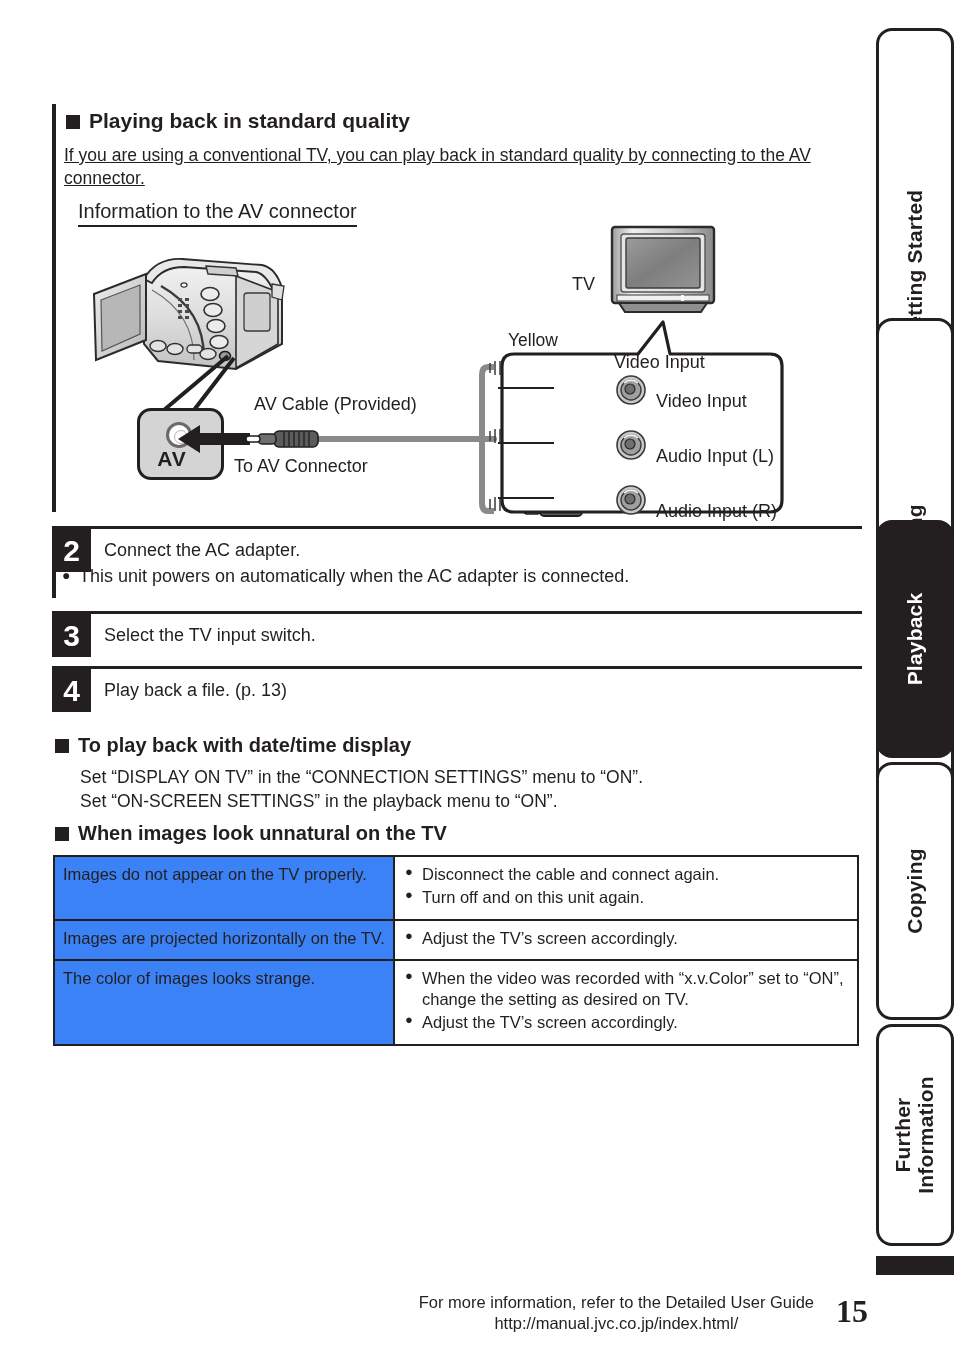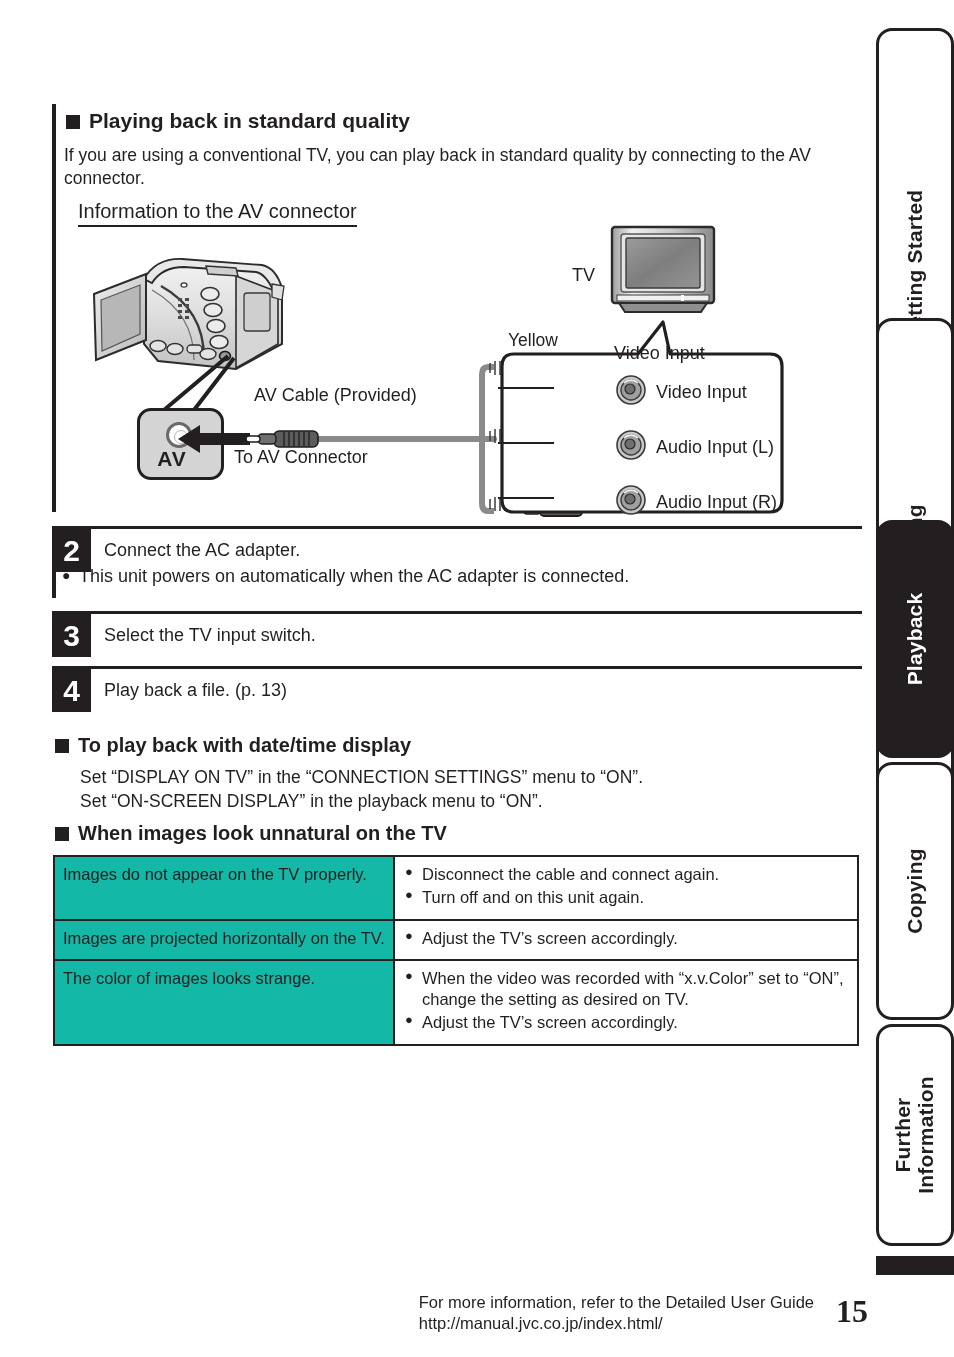--- a/index.html
+++ b/index.html
@@ -75,42 +75,42 @@
   
   table.tbl{
     position:absolute;left:53px;top:855px;width:806px;
     border-collapse:collapse;table-layout:fixed;
   }
   table.tbl td{
     border:2px solid #231f20;
     font-size:16.5px;line-height:1.26;color:#231f20;
     vertical-align:top;padding:7px 8px 9px 8px;
   }
-  td.sym{background:#14b8a6;width:322px;}
+  td.sym{background:#3b82f6;width:322px;}
   td.rem{background:#fff;}
   td.rem ul{margin:0;padding:0;list-style:none;}
   td.rem li{position:relative;padding-left:19px;margin:0 0 2px 0;}
   td.rem li .bu{position:absolute;left:2px;top:0px;font-size:13px;}
 
   
   .footer{position:absolute;left:0;top:1292px;width:868px;text-align:right;}
   .foot-txt{
-    display:inline-block;text-align:left;font-size:16.5px;line-height:1.25;color:#231f20;
+    display:inline-block;text-align:center;font-size:16.5px;line-height:1.25;color:#231f20;
     vertical-align:middle;
   }
   .pageno{
     display:inline-block;font-family:"Liberation Serif","DejaVu Serif",serif;
     font-weight:bold;font-size:32px;color:#231f20;
     margin-left:22px;vertical-align:middle;padding-bottom:2px;
   }
 
   
   .diagram{position:absolute;left:58px;top:228px;width:800px;height:280px;}
   .dlabel{position:absolute;font-size:17.5px;color:#231f20;white-space:nowrap;line-height:1;}
-  .dlabel.big{font-size:18px;}
+  .dlabel.big{font-size:18px;margin-top:9px;}
   .av-box{
     position:absolute;left:79px;top:180px;width:87px;height:72px;
     background:#d4d4d4;border:3.5px solid #231f20;border-radius:14px;box-sizing:border-box;
   }
   .av-box .jack{
     position:absolute;left:26px;top:11px;width:26px;height:26px;border-radius:50%;
     border:3px solid #6a6a6a;background:#fff;box-sizing:border-box;
   }
   .av-box .jack:after{
     content:"";position:absolute;left:5px;top:5px;width:12px;height:12px;border-radius:50%;
@@ -130,21 +130,21 @@
 <div class="page">
 
   <div class="content">
 
     <div class="sect-bar"></div>
 
     <h2 class="heading" style="left:66px;top:110px;">
       <span class="sq"></span><span>Playing back in standard quality</span>
     </h2>
 
-    <p class="para" style="left:64px;top:144px;width:800px;">If you are using a conventional TV, you can play back in standard quality by connecting to the AV connector.</p>
+    <p class="para" style="left:64px;top:144px;width:800px;text-decoration:underline;">If you are using a conventional TV, you can play back in standard quality by connecting to the AV connector.</p>
 
     <div class="subhead" style="left:78px;top:200px;">Information to the AV connector</div>
 
     <div class="diagram">
 
       <svg width="220" height="165" viewBox="0 0 220 165" style="position:absolute;left:28px;top:20px;">
         <defs>
           <linearGradient id="bodyg" x1="0" y1="0" x2="0" y2="1">
             <stop offset="0" stop-color="#f3f3f3"></stop>
               <stop offset="0.55" stop-color="#dcdcdc"></stop>
@@ -371,21 +371,21 @@
     <div class="step" style="top:666px;">
       <div class="rule"></div>
       <div class="stepnum">4</div>
       <div class="steptext">Play back a file. (p. 13)</div>
     </div>
 
     <h2 class="heading" style="left:55px;top:735px;font-size:20px;">
       <span class="sq"></span><span>To play back with date/time display</span>
     </h2>
     <div class="bodyline" style="left:80px;top:766px;">Set “DISPLAY ON TV” in the “CONNECTION SETTINGS” menu to “ON”.</div>
-    <div class="bodyline" style="left:80px;top:790px;">Set “ON-SCREEN DISPLAY” in the playback menu to “ON”.</div>
+    <div class="bodyline" style="left:80px;top:790px;">Set “ON-SCREEN SETTINGS” in the playback menu to “ON”.</div>
 
     <h2 class="heading" style="left:55px;top:823px;font-size:20px;">
       <span class="sq"></span><span>When images look unnatural on the TV</span>
     </h2>
 
     <table class="tbl">
       <tbody>
         <tr>
           <td class="sym">Images do not appear on the TV properly.</td>
           <td class="rem">

